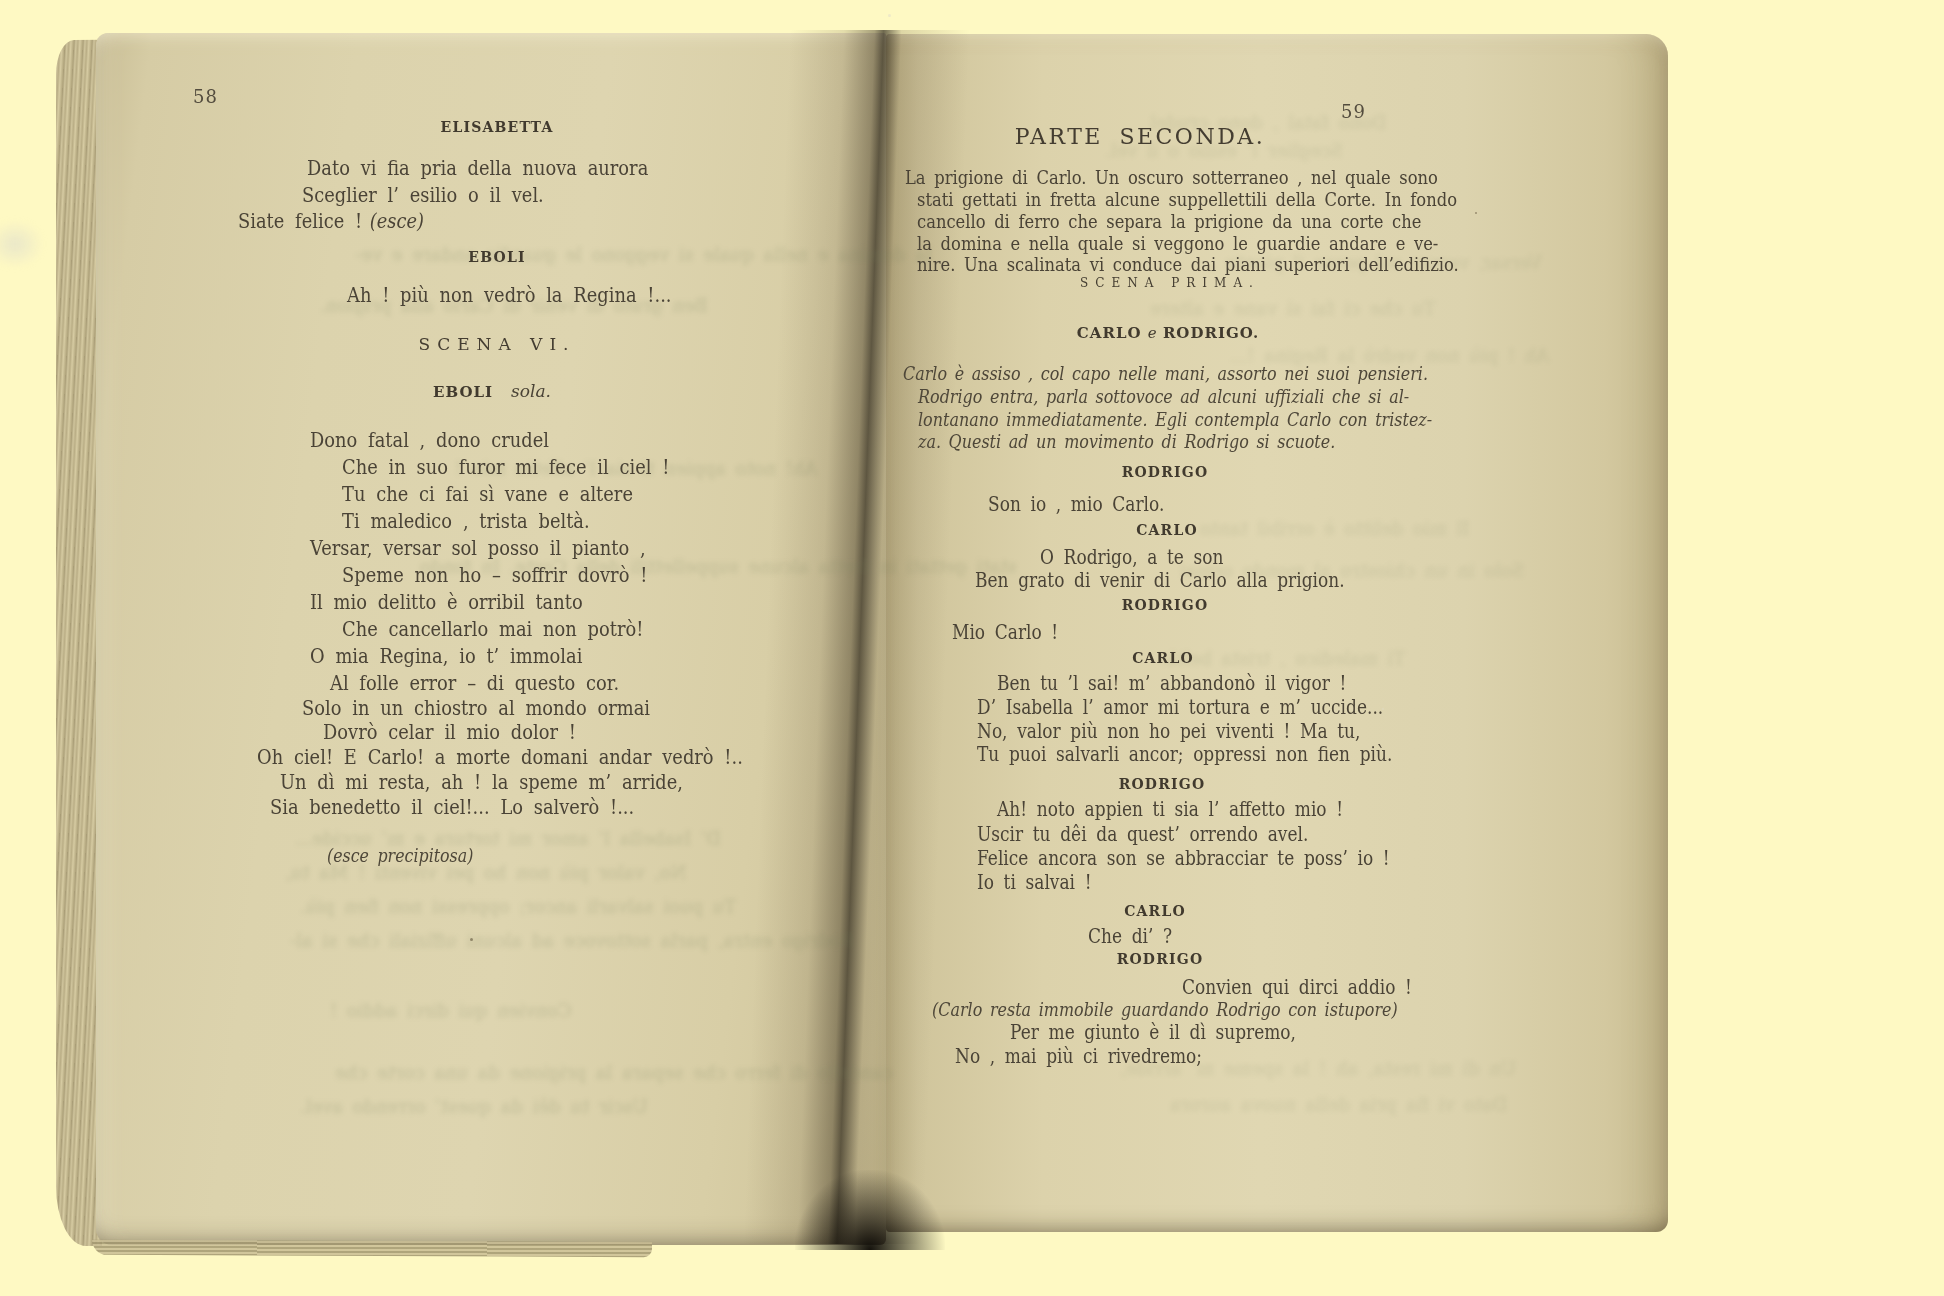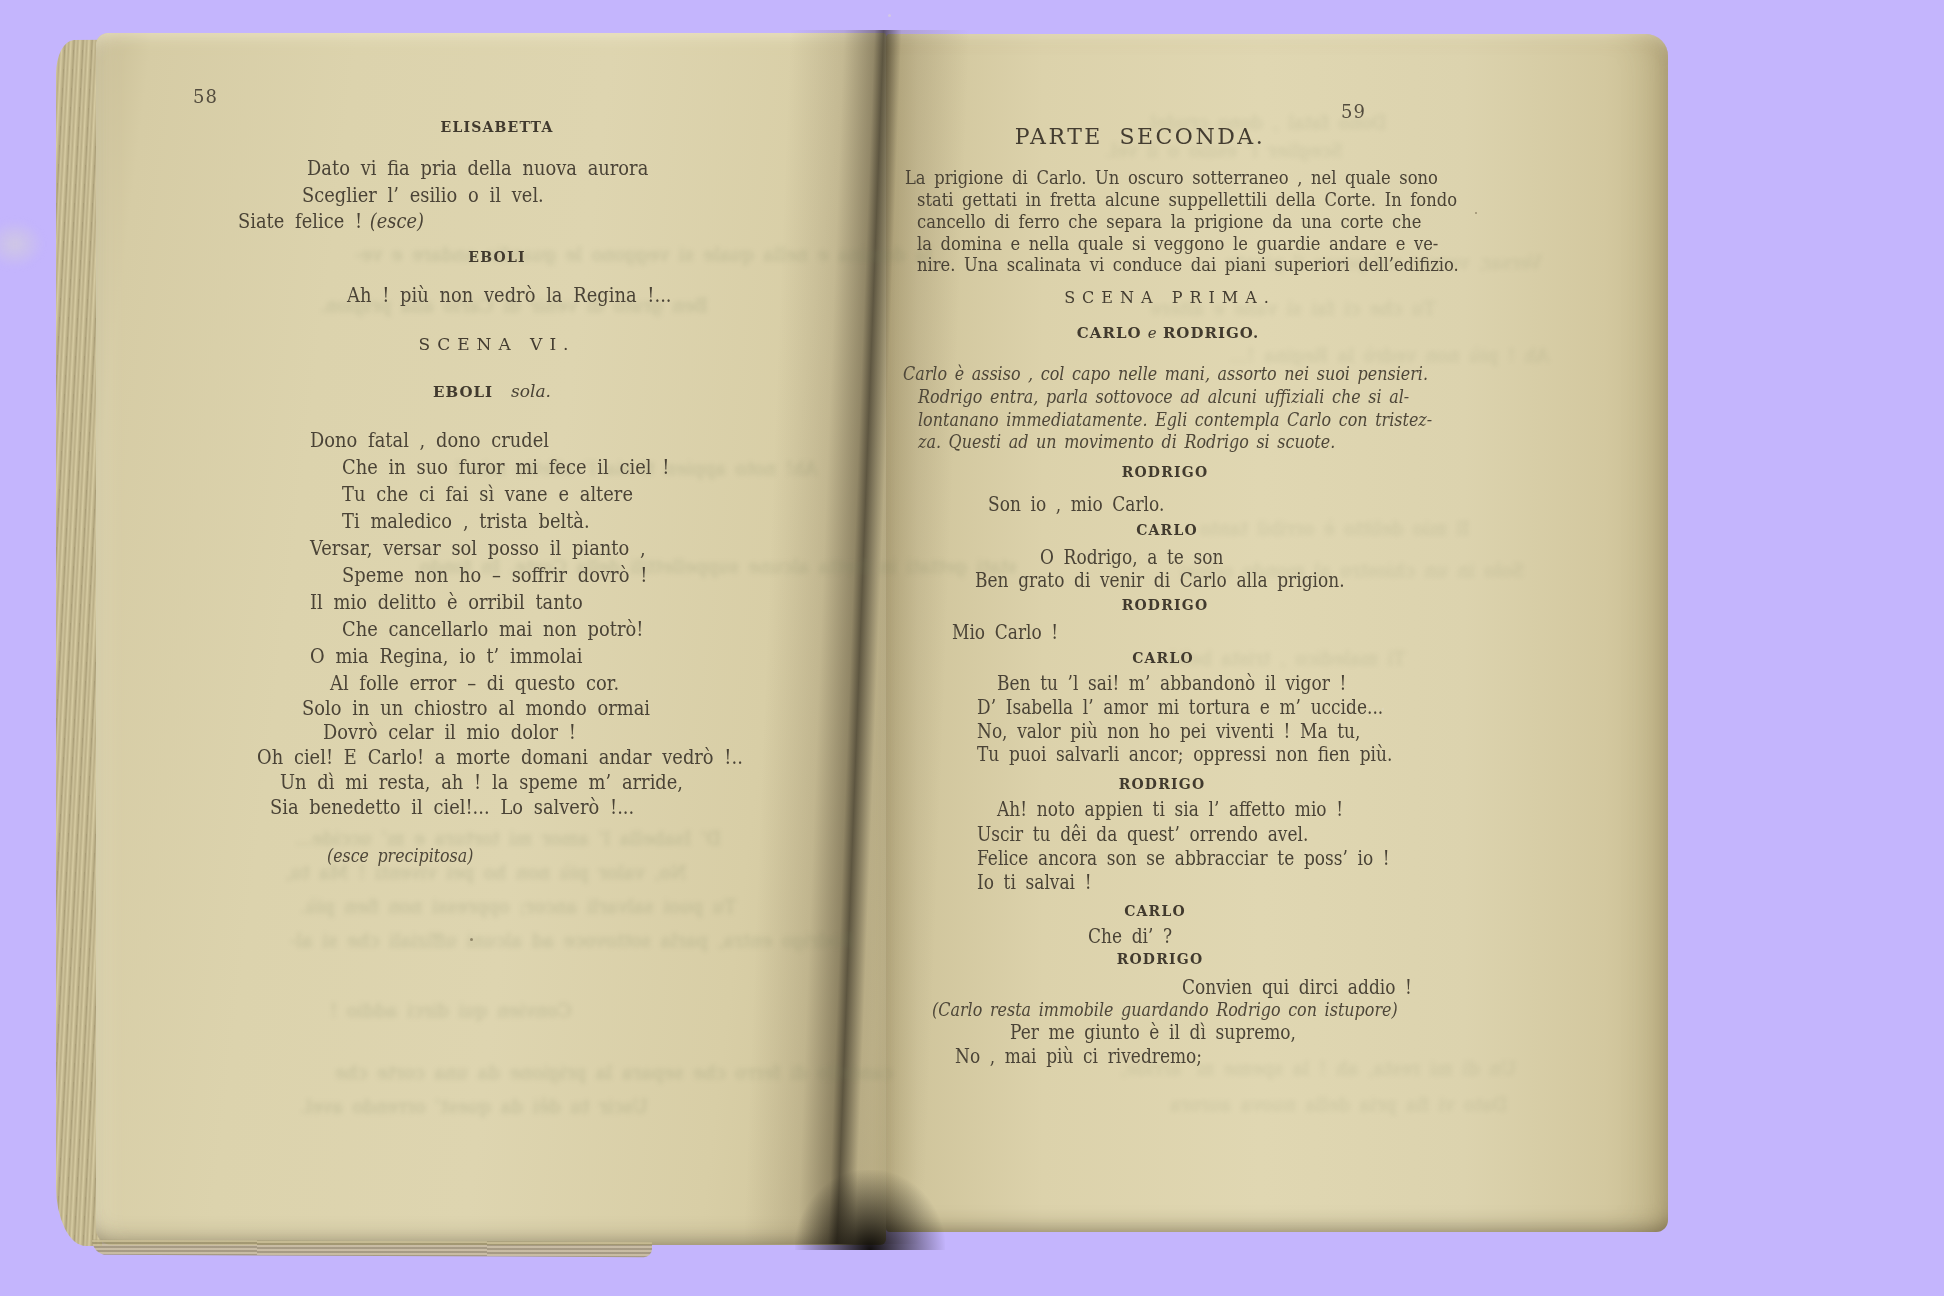--- a/index.html
+++ b/index.html
@@ -1,18 +1,18 @@
 <!DOCTYPE html>
 <html><head>
 <meta charset="utf-8">
 <style>
   html,body { margin:0; padding:0; background:#000; }
   .canvas {
     position:relative; width:1944px; height:1296px; overflow:hidden;
-    background:#c4b5fd;
+    background:#fef9c3;
     font-family:"DejaVu Serif","Liberation Serif",serif;
   }
   
   .page-shape { position:absolute; }
   .page-left-shape {
     left:96px; top:33px; width:790px; height:1212px;
     background:linear-gradient(97deg,#c8bd95 0%,#d6cca5 6%,#dcd3ad 28%,#ded5b0 55%,#d8cea6 80%,#cfc49a 96%,#c6ba8f 100%);
     border-radius:12px 3px 6px 16px;
     box-shadow: inset 0 12px 18px -12px rgba(255,250,225,.55),
                 inset 0 -16px 24px -16px rgba(55,44,24,.6),
@@ -159,21 +159,21 @@
   <div class="t pagenum" style="left:1341px;top:101px">59</div>
 
   <div class="t parte c" style="left:1140px;top:124px">PARTE SECONDA.</div>
 
   <div class="t para" style="left:905px;top:166px">La prigione di Carlo. Un oscuro sotterraneo , nel quale sono</div>
   <div class="t para" style="left:917px;top:188px">stati gettati in fretta alcune suppellettili della Corte. In fondo</div>
   <div class="t para" style="left:917px;top:210px">cancello di ferro che separa la prigione da una corte che</div>
   <div class="t para" style="left:917px;top:232px">la domina e nella quale si veggono le guardie andare e ve-</div>
   <div class="t para" style="left:917px;top:253px">nire. Una scalinata vi conduce dai piani superiori dell’edifizio.</div>
 
-  <div class="t scena c" style="left:1170px;top:288px;font-size:16px">SCENA PRIMA.</div>
+  <div class="t scena c" style="left:1170px;top:276px;font-size:12px">SCENA PRIMA.</div>
 
   <div class="t castline c" style="left:1168px;top:324px">
     <span>CARLO</span>
     <span class="conj">e</span>
     <span>RODRIGO.</span>
   </div>
 
   <div class="t stage" style="left:903px;top:362px">Carlo è assiso , col capo nelle mani, assorto nei suoi pensieri.</div>
   <div class="t stage" style="left:918px;top:385px">Rodrigo entra, parla sottovoce ad alcuni uffiziali che si al-</div>
   <div class="t stage" style="left:918px;top:408px">lontanano immediatamente. Egli contempla Carlo con tristez-</div>

